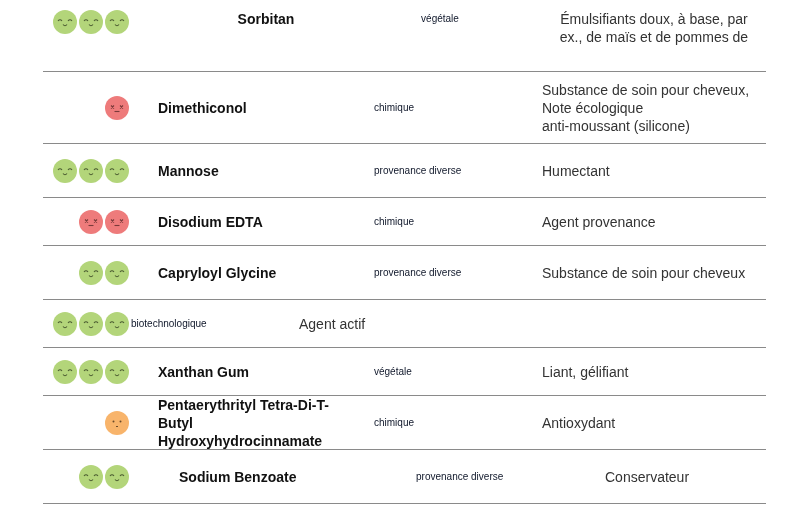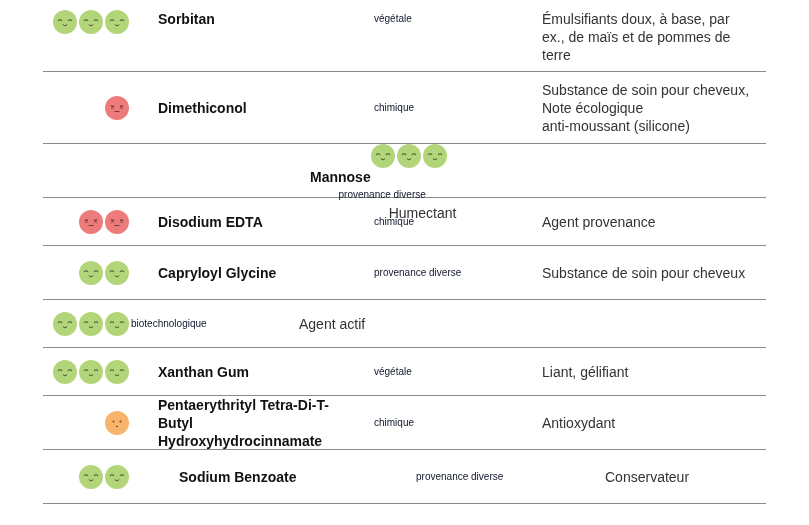--- a/index.html
+++ b/index.html
@@ -14,21 +14,21 @@
   .face { width: 24px; height: 24px; border-radius: 50%; position: relative; flex: 0 0 auto; }
   .face svg { position: absolute; left: 0; top: 0; }
   .good { background: #b3d57a; }
   .bad { background: #ee7b7b; }
   .mid { background: #f8b46b; }
 </style>
 </head>
 <body>
 
 <div class="table">
-  <div class="row" style="height:72px;padding-top:0;align-items:flex-start;">
+  <div class="row" style="height:72px;padding-top:0;align-items:flex-start;text-align:center;">
     <div class="cell-icons" style="margin-top:10px;">
         <span class="face good" style="background: rgb(179, 213, 122);">
           <svg width="24" height="24" viewBox="0 0 24 24">
             <path d="M5 11 Q7 8.5 9 11" stroke="#4a5a30" stroke-width="1.1" fill="none"></path>
             <path d="M15 11 Q17 8.5 19 11" stroke="#4a5a30" stroke-width="1.1" fill="none"></path>
             <path d="M10 14.5 Q12 17 14 14.5" stroke="#4a5a30" stroke-width="1.1" fill="none"></path>
           </svg>
         </span>
         <span class="face good" style="background: rgb(179, 213, 122);">
           <svg width="24" height="24" viewBox="0 0 24 24">
@@ -43,42 +43,41 @@
             <path d="M15 11 Q17 8.5 19 11" stroke="#4a5a30" stroke-width="1.1" fill="none"></path>
             <path d="M10 14.5 Q12 17 14 14.5" stroke="#4a5a30" stroke-width="1.1" fill="none"></path>
           </svg>
         </span>
       </div>
     <div class="cell-name" style="margin-top:10px;">Sorbitan</div>
     <div class="cell-origin" style="margin-top:10px;">végétale</div>
     <div class="cell-func" style="margin-top:10px;">
       <div>Émulsifiants doux, à base, par</div>
       <div>ex., de maïs et de pommes de</div>
-      <div>terre</div>
     </div>
   </div>
   <div class="row" style="height:72px;">
     <div class="cell-icons">
         <span class="face bad" style="background: rgb(238, 123, 123);">
           <svg width="24" height="24" viewBox="0 0 24 24">
             <path d="M6 9.5 L9 12.5 M9 9.5 L6 12.5" stroke="#7a3a3a" stroke-width="1.1"></path>
             <path d="M15 9.5 L18 12.5 M18 9.5 L15 12.5" stroke="#7a3a3a" stroke-width="1.1"></path>
             <path d="M9.5 15.5 L14.5 15.5" stroke="#7a3a3a" stroke-width="1.1"></path>
           </svg>
         </span>
       </div>
     <div class="cell-name">Dimethiconol</div>
     <div class="cell-origin">chimique</div>
     <div class="cell-func">
       <div>Substance de soin pour cheveux,</div>
       <div>Note écologique</div>
       <div>anti-moussant (silicone)</div>
     </div>
   </div>
-  <div class="row" style="height:54px;flex-direction:column;">
+  <div class="row" style="height:54px;">
     <div class="cell-icons">
         <span class="face good" style="background: rgb(179, 213, 122);">
           <svg width="24" height="24" viewBox="0 0 24 24">
             <path d="M5 11 Q7 8.5 9 11" stroke="#4a5a30" stroke-width="1.1" fill="none"></path>
             <path d="M15 11 Q17 8.5 19 11" stroke="#4a5a30" stroke-width="1.1" fill="none"></path>
             <path d="M10 14.5 Q12 17 14 14.5" stroke="#4a5a30" stroke-width="1.1" fill="none"></path>
           </svg>
         </span>
         <span class="face good" style="background: rgb(179, 213, 122);">
           <svg width="24" height="24" viewBox="0 0 24 24">

